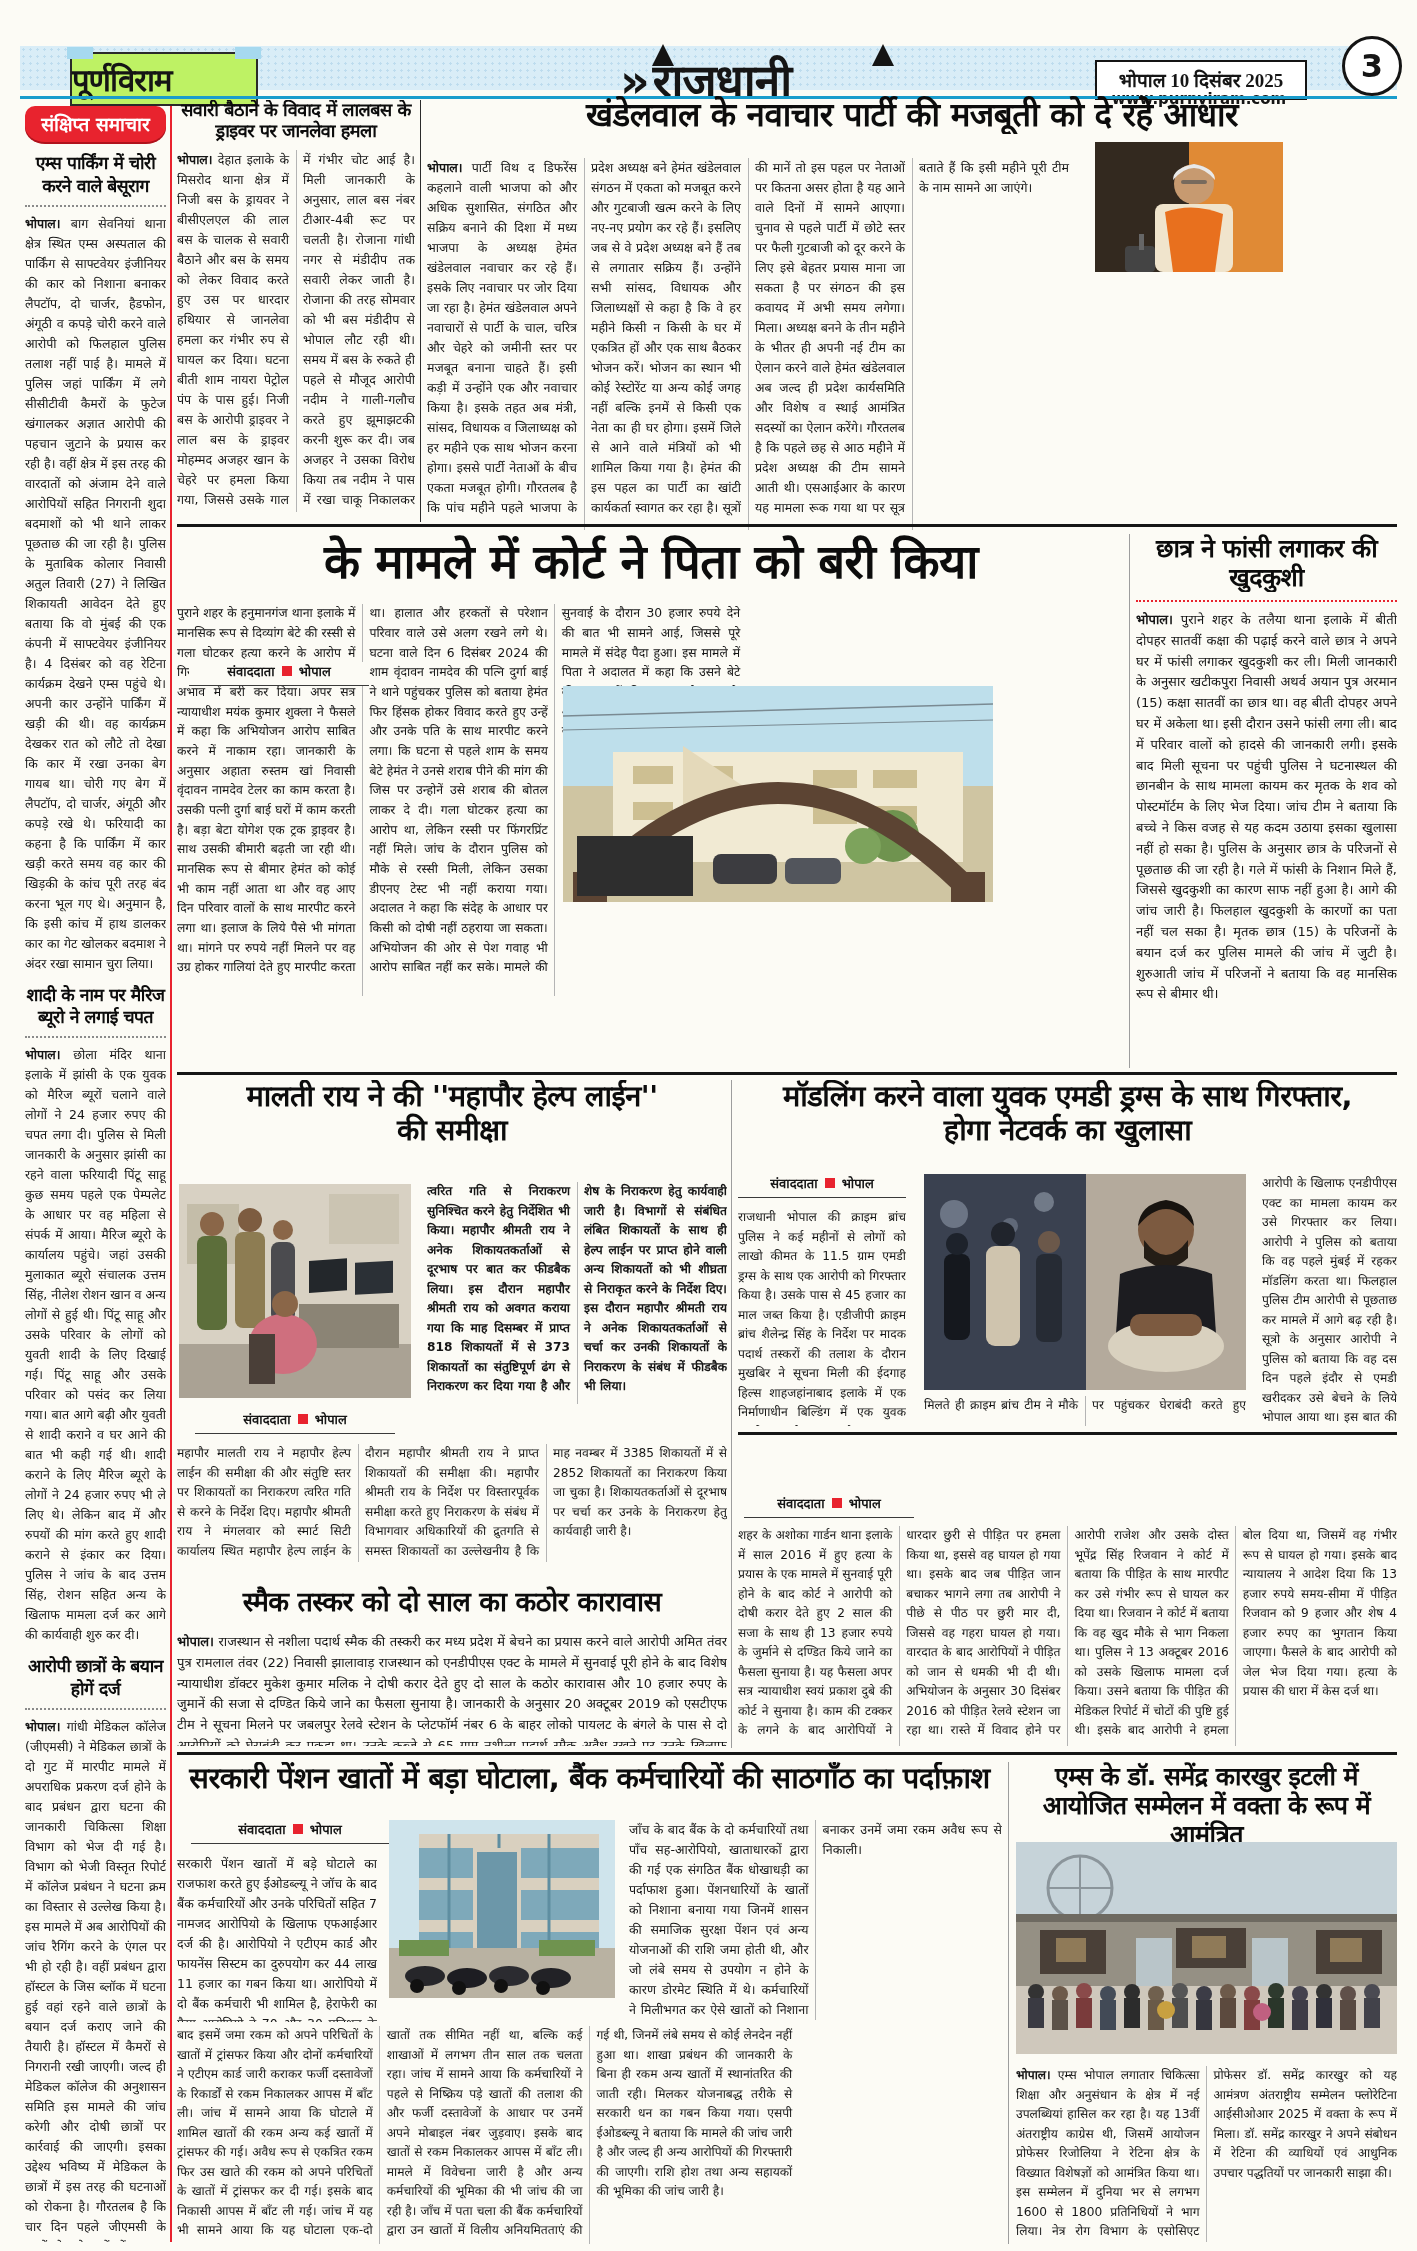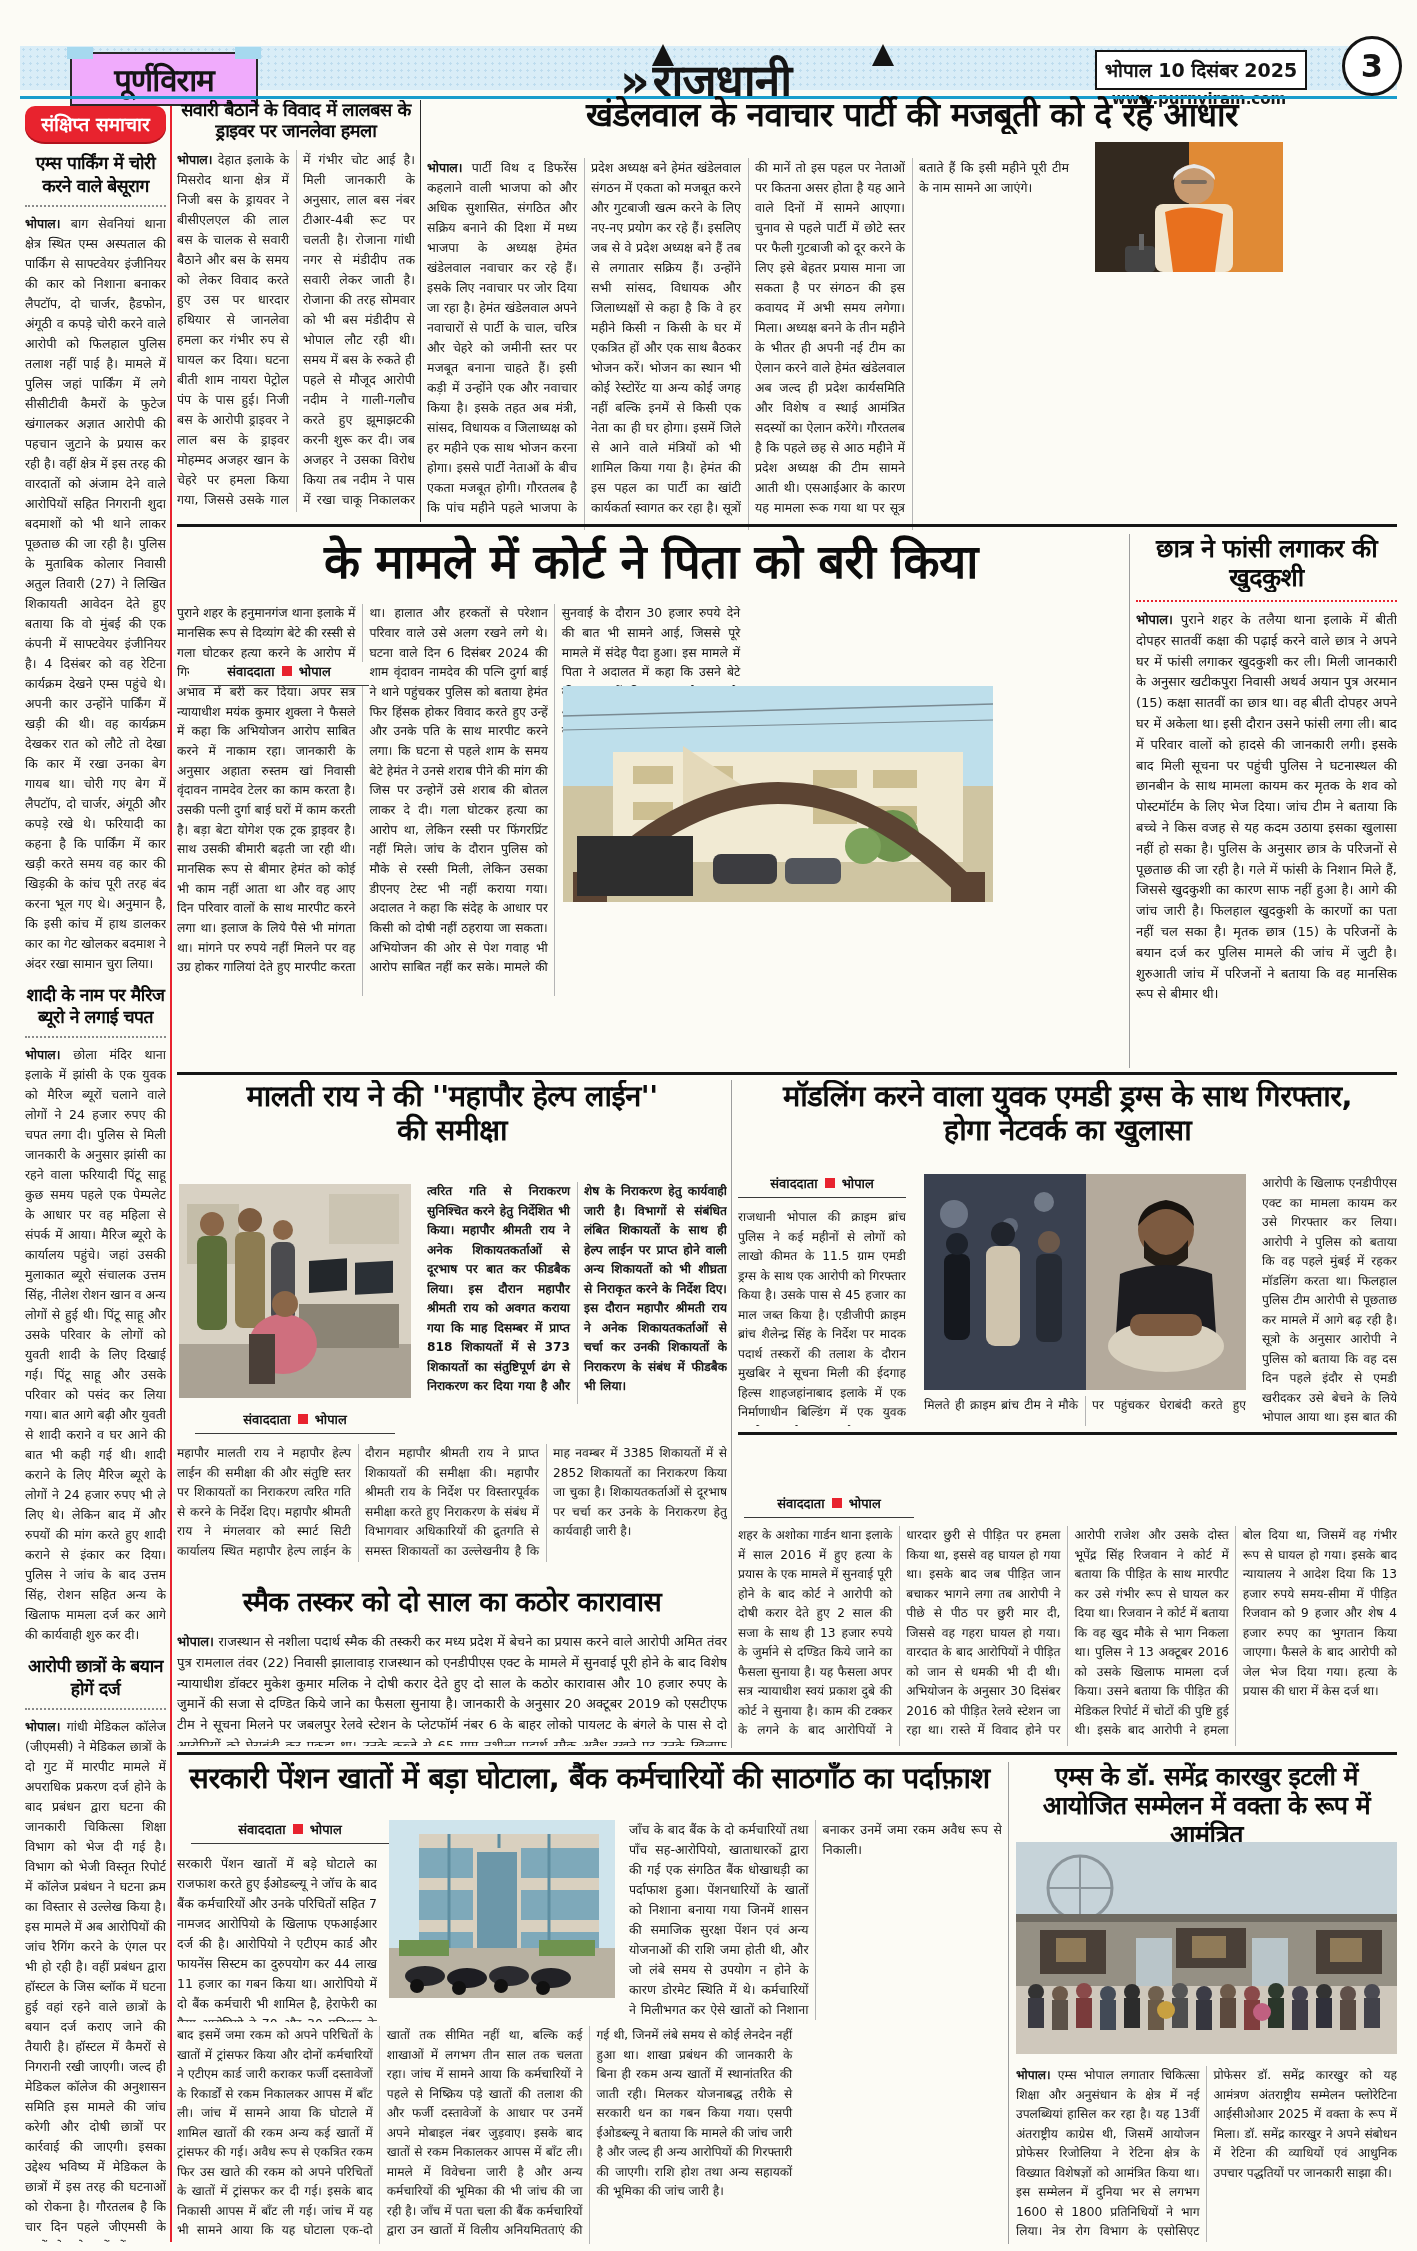--- a/index.html
+++ b/index.html
@@ -1,21 +1,21 @@
 <!DOCTYPE html>
 <html lang="hi"><head>
 <meta charset="utf-8">
 <style>
   html,body{margin:0;padding:0;background:#8f8f8f;}
   .page{position:relative;width:1417px;height:2251px;margin:0 auto;background:#fcfbf5;
         font-family:"DejaVu Sans","Liberation Sans",sans-serif;color:#151515;overflow:hidden;}
   .abs{position:absolute;}
   
   .band{background:#d9edf7;background-image:radial-gradient(#bddcee 1px,transparent 1.2px);background-size:7px 7px;}
-  .masthead{background:#f0abfc;border:2px solid #2a2a2a;display:flex;align-items:center;justify-content:center;
+  .masthead{background:#bef264;border:2px solid #2a2a2a;display:flex;align-items:center;
             font-size:31px;font-weight:800;letter-spacing:-1px;}
   .corner{position:absolute;width:26px;height:12px;background:#a6d9ef;top:-7px;}
   .section-title{font-size:46px;font-weight:800;text-align:left;letter-spacing:-1px;}
   .chev{font-weight:800;margin-right:4px;}
   .pennant{width:0;height:0;border-left:11px solid transparent;border-right:11px solid transparent;border-bottom:22px solid #141414;}
   .datebox{background:#fff;border:2px solid #141414;display:flex;align-items:center;justify-content:center;
            font-size:19px;font-weight:800;}
   .site{font-size:15px;font-weight:800;text-align:center;}
   .pagenum{background:#fff;border:3px solid #141414;border-radius:50%;display:flex;align-items:center;justify-content:center;
            font-size:32px;font-weight:800;}
@@ -57,21 +57,21 @@
   <div class="abs masthead" style="left:70px;top:52px;width:184px;height:50px;">
     <span class="corner" style="left:-5px;"></span>
     <span class="corner" style="right:-5px;"></span>
     <span>पूर्णविराम</span>
   </div>
   <div class="abs pennant" style="left:652px;top:44px;"></div>
   <div class="abs pennant" style="left:872px;top:44px;"></div>
   <div class="abs section-title" style="left:620px;top:48px;width:300px;">
     <span class="chev">»</span><span>राजधानी</span>
   </div>
-  <div class="abs datebox" style="left:1095px;top:50px;width:208px;height:36px;">भोपाल 10 दिसंबर 2025</div>
+  <div class="abs datebox" style="left:1095px;top:60px;width:208px;height:36px;font-family:Liberation Serif, serif;">भोपाल 10 दिसंबर 2025</div>
   <div class="abs site" style="left:1095px;top:90px;width:208px;">www.purnviram.com</div>
   <div class="abs pagenum" style="left:1342px;top:36px;width:54px;height:54px;">3</div>
   <div class="abs cyan-rule" style="left:20px;top:96px;width:1377px;"></div>
 
   <div class="abs" style="left:25px;top:106px;width:141px;height:2136px;overflow:hidden;">
     <div class="badge" style="height:36px;">संक्षिप्त समाचार</div>
 
     <div class="sb-art">
       <div class="hl h-xs">एम्स पार्किंग में चोरी करने वाले बेसूराग</div>
       <div class="dotted" style="margin:7px 0;"></div>

